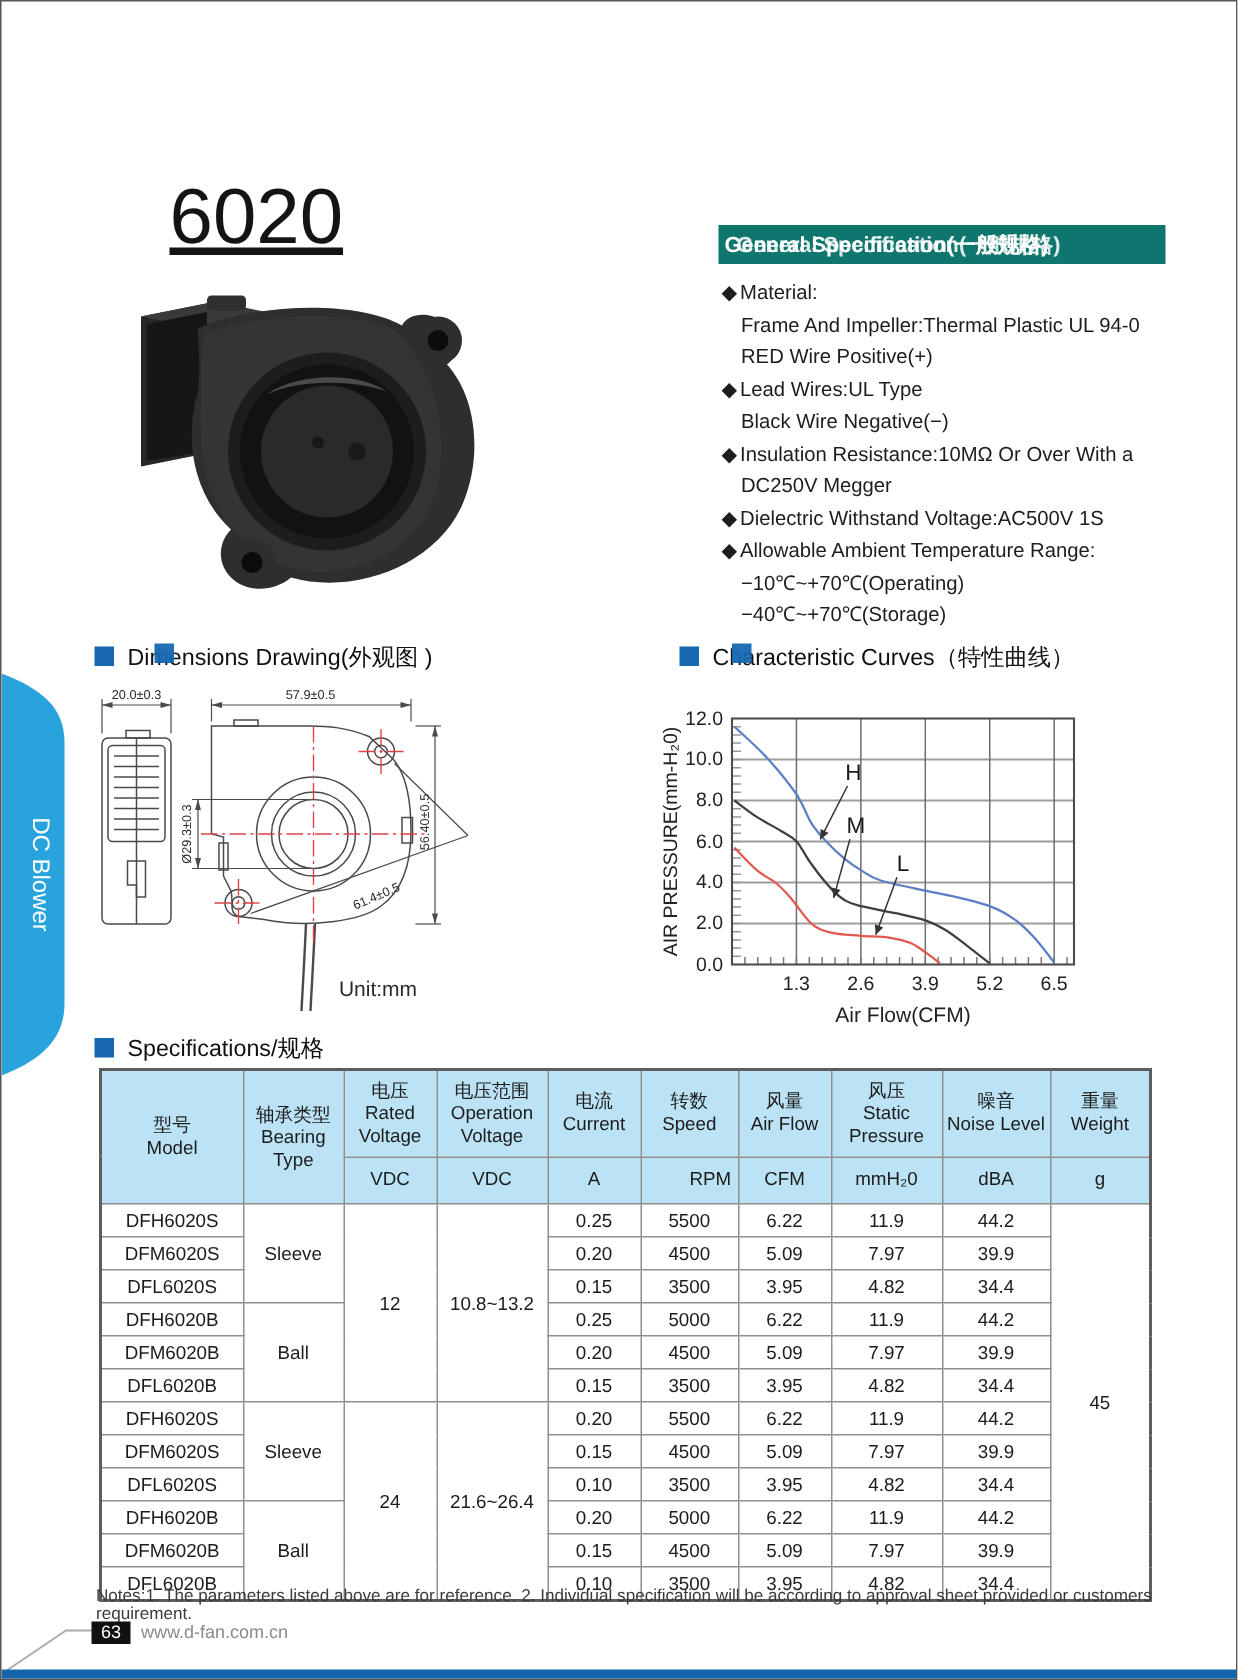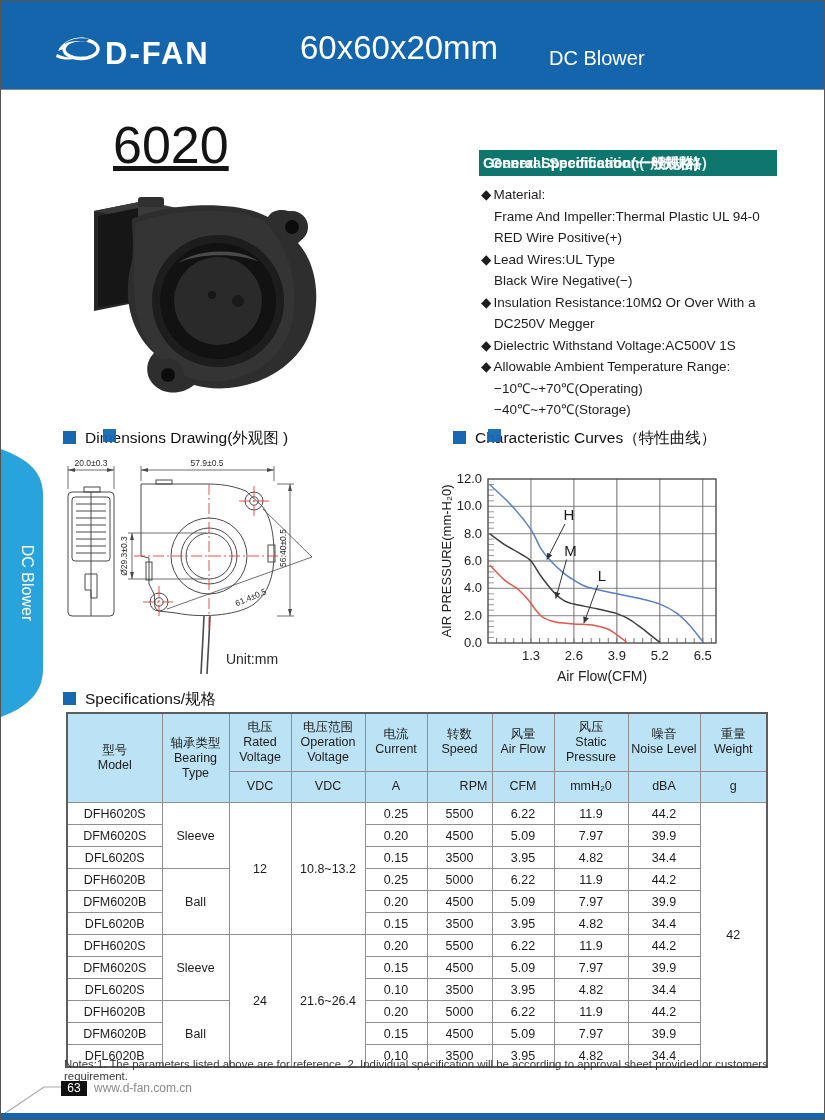--- a/index.html
+++ b/index.html
@@ -45,31 +45,20 @@
       font-size:12px;text-align:center;line-height:15px;}
   .website{position:absolute;left:93px;top:1080px;font-size:12px;color:#8a8a8a;}
   .corner-line{position:absolute;left:0;top:1078px;}
   .bottom-bar{position:absolute;left:0;top:1112px;width:100%;height:8px;background:#1565ad;}
 </style>
 </head>
 <body>
 
 <div id="page">
 
-  <div class="header">
-    <svg class="logo" width="48" height="30" viewBox="0 0 48 30">
-      <path d="M2,17 C6,8 18,2 30,4 C22,4 12,9 10,14 Z" fill="#fff"></path>
-      <ellipse cx="25" cy="15" rx="17" ry="9.5" fill="none" stroke="#fff" stroke-width="3.4"></ellipse>
-      <path d="M1,20 C8,24 20,25 28,22 C20,26 8,27 0,23 Z" fill="#fff"></path>
-      <path d="M8,10 C14,5 24,3 33,5 L30,8 C22,6 14,7 8,10 Z" fill="#1565ad"></path>
-    </svg>
-    <div class="brand">D-FAN</div>
-    <div class="size-title">60x60x20mm</div>
-    <div class="type-title">DC Blower</div>
-  </div>
 
   <div class="model-title">6020</div>
 
   <svg class="photo-svg" width="246" height="224" viewBox="0 0 246 224">
 
     <polygon points="8,28 58,18 58,118 8,128" fill="#262626"></polygon>
     <polygon points="8,28 58,18 96,26 46,36" fill="#3a3a3a"></polygon>
     <polygon points="12,33 52,25 52,118 12,124" fill="#161616"></polygon>
     <rect x="52" y="14" width="26" height="10" rx="3" fill="#303030"></rect>
 
@@ -343,21 +332,21 @@
         <tr>
           <td>DFH6020S</td>
           <td rowspan="3">Sleeve</td>
           <td rowspan="6">12</td>
           <td rowspan="6">10.8~13.2</td>
           <td>0.25</td>
           <td>5500</td>
           <td>6.22</td>
           <td>11.9</td>
           <td>44.2</td>
-          <td rowspan="12">42</td>
+          <td rowspan="12">45</td>
         </tr>
         <tr>
           <td>DFM6020S</td>
           <td>0.20</td>
           <td>4500</td>
           <td>5.09</td>
           <td>7.97</td>
           <td>39.9</td>
         </tr>
         <tr>

